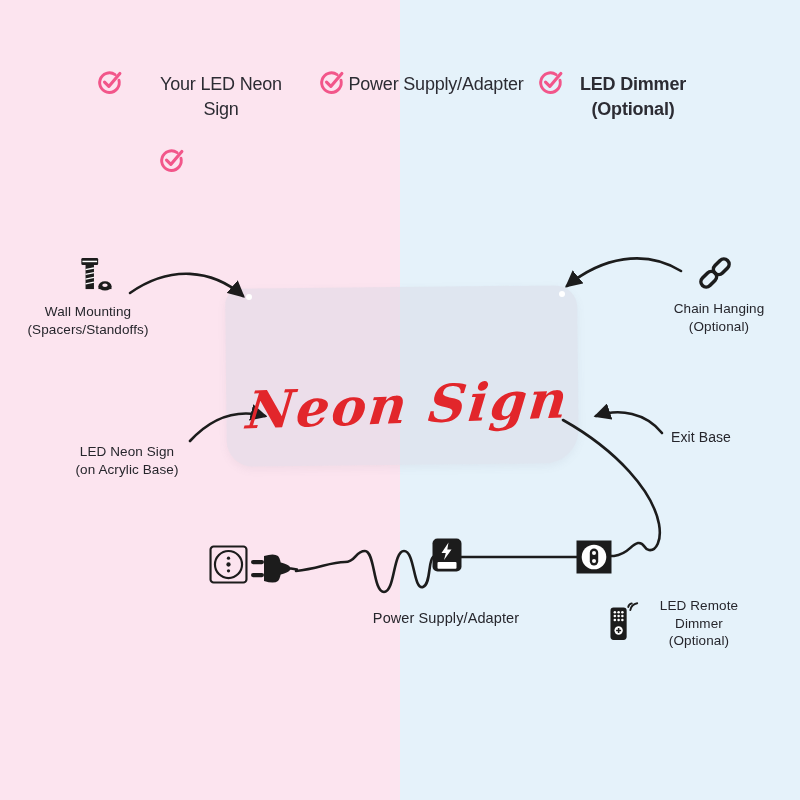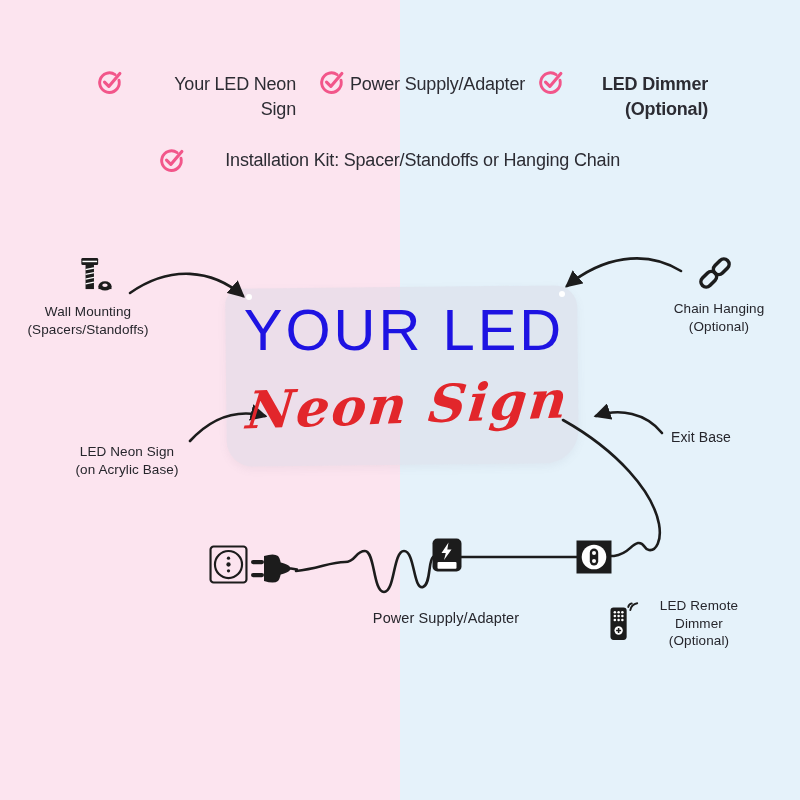--- a/index.html
+++ b/index.html
@@ -6,21 +6,21 @@
   .stage{
     position:relative;width:800px;height:800px;overflow:hidden;
     font-family:"Liberation Sans",sans-serif;color:#26262c;background:#fce4ef;
   }
   .bg-half{position:absolute;top:0;height:800px;width:400px;}
   .bg-left{left:0;background:#fce4ef;}
   .bg-right{left:400px;background:#e5f2fa;}
   .overlay{position:absolute;left:0;top:0;width:800px;height:800px;pointer-events:none;}
   .abs{position:absolute;}
   .check-item-text{
-    position:absolute;text-align:right;font-size:18px;line-height:25px;
+    position:absolute;text-align:center;font-size:18px;line-height:25px;
     letter-spacing:-0.2px;color:#2c2c33;font-weight:500;
   }
   .callout{
     position:absolute;text-align:center;font-size:13.5px;line-height:17.5px;
     color:#26262c;font-weight:500;letter-spacing:0.1px;transform:translateX(-50%);
   }
   .acrylic{
     position:absolute;left:226px;top:287px;width:352px;height:178px;
     background:rgba(214,214,226,0.42);
     border-radius:16px 22px 34px 26px;
@@ -57,21 +57,20 @@
     </defs>
     <path d="M 130 293 C 170 265, 212 269, 243 296" fill="none" stroke="#1c1c1c" stroke-width="2.6" stroke-linecap="round" marker-end="url(#ah)"></path>
     <path d="M 681 271 C 645 249, 602 257, 567 286" fill="none" stroke="#1c1c1c" stroke-width="2.6" stroke-linecap="round" marker-end="url(#ah)"></path>
     <path d="M 190 441 C 213 416, 238 409, 265 416" fill="none" stroke="#1c1c1c" stroke-width="2.6" stroke-linecap="round" marker-end="url(#ah)"></path>
     <path d="M 662 433 C 646 413, 620 408, 596 416" fill="none" stroke="#1c1c1c" stroke-width="2.6" stroke-linecap="round" marker-end="url(#ah)"></path>
     <path d="M 563 420 C 618 451, 653 492, 659 524 C 662 541, 656 551, 649 550 C 643 549, 645 542, 638 543 C 630 545, 629 554, 614 556 L 611 556" fill="none" stroke="#1c1c1c" stroke-width="2.6" stroke-linecap="round"></path>
     <path d="M 296 571 C 318 569, 330 562, 345 562 C 356 562, 355 551, 365 551 C 375 551, 373 592, 384 592 C 395 592, 393 551, 404 551 C 415 551, 413 590, 423 587 C 431 584, 428 561, 433 557" fill="none" stroke="#1c1c1c" stroke-width="2.6" stroke-linecap="round"></path>
     <path d="M 461 557 L 578 557" fill="none" stroke="#1c1c1c" stroke-width="2.6" stroke-linecap="round"></path>
   </svg>
 
-  <div class="sign-title">YOUR LED</div>
   <div class="sign-script">Neon Sign</div>
 
   <svg class="abs" style="left:96px;top:68px;" width="27" height="27" viewBox="0 0 24 24">
     <path d="M 20.4 10.8 A 8.7 8.7 0 1 1 17 5.9" fill="none" stroke="#f2568a" stroke-width="2.6" stroke-linecap="round"></path>
     <path d="M 7.6 12.6 L 11.4 16.4 L 21.2 4.8" fill="none" stroke="#f2568a" stroke-width="2.8" stroke-linecap="round" stroke-linejoin="round"></path>
   </svg>
   <div class="check-item-text" style="left:146px;top:72px;width:150px;">Your LED Neon Sign</div>
 
   <svg class="abs" style="left:318px;top:68px;" width="27" height="27" viewBox="0 0 24 24">
     <path d="M 20.4 10.8 A 8.7 8.7 0 1 1 17 5.9" fill="none" stroke="#f2568a" stroke-width="2.6" stroke-linecap="round"></path>
@@ -82,21 +81,20 @@
   <svg class="abs" style="left:537px;top:68px;" width="27" height="27" viewBox="0 0 24 24">
     <path d="M 20.4 10.8 A 8.7 8.7 0 1 1 17 5.9" fill="none" stroke="#f2568a" stroke-width="2.6" stroke-linecap="round"></path>
     <path d="M 7.6 12.6 L 11.4 16.4 L 21.2 4.8" fill="none" stroke="#f2568a" stroke-width="2.8" stroke-linecap="round" stroke-linejoin="round"></path>
   </svg>
   <div class="check-item-text" style="left:558px;top:72px;width:150px;font-weight:bold;">LED Dimmer (Optional)</div>
 
   <svg class="abs" style="left:158px;top:146px;" width="27" height="27" viewBox="0 0 24 24">
     <path d="M 20.4 10.8 A 8.7 8.7 0 1 1 17 5.9" fill="none" stroke="#f2568a" stroke-width="2.6" stroke-linecap="round"></path>
     <path d="M 7.6 12.6 L 11.4 16.4 L 21.2 4.8" fill="none" stroke="#f2568a" stroke-width="2.8" stroke-linecap="round" stroke-linejoin="round"></path>
   </svg>
-  <div class="check-item-text" style="left:220px;top:148px;width:400px;">Installation Kit: Spacer/Standoffs or Hanging Chain</div>
 
   <svg class="abs" style="left:74px;top:256px;" width="42" height="42" viewBox="0 0 40 40">
     <rect x="7" y="2" width="16" height="6.5" rx="1.2" fill="#1c1c1c"></rect>
     <line x1="8" y1="5.2" x2="22" y2="5.2" stroke="#ffffff" stroke-width="1.4"></line>
     <rect x="11" y="8.5" width="8" height="23" fill="#1c1c1c"></rect>
     <line x1="11" y1="13" x2="19" y2="11.4" stroke="#ffffff" stroke-width="1.3"></line>
     <line x1="11" y1="17.5" x2="19" y2="15.9" stroke="#ffffff" stroke-width="1.3"></line>
     <line x1="11" y1="22" x2="19" y2="20.4" stroke="#ffffff" stroke-width="1.3"></line>
     <line x1="11" y1="26.5" x2="19" y2="24.9" stroke="#ffffff" stroke-width="1.3"></line>
     <ellipse cx="29.5" cy="28.5" rx="6.2" ry="4.4" fill="#1c1c1c"></ellipse>

